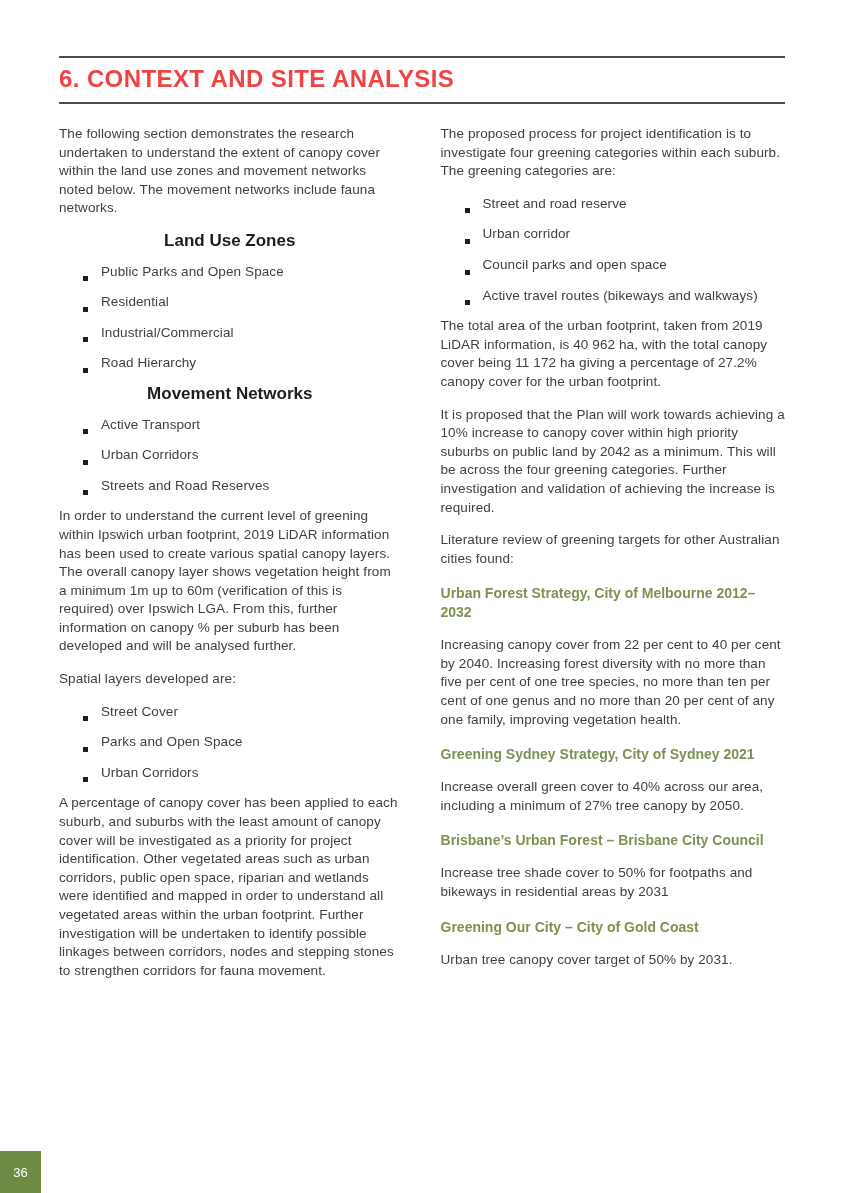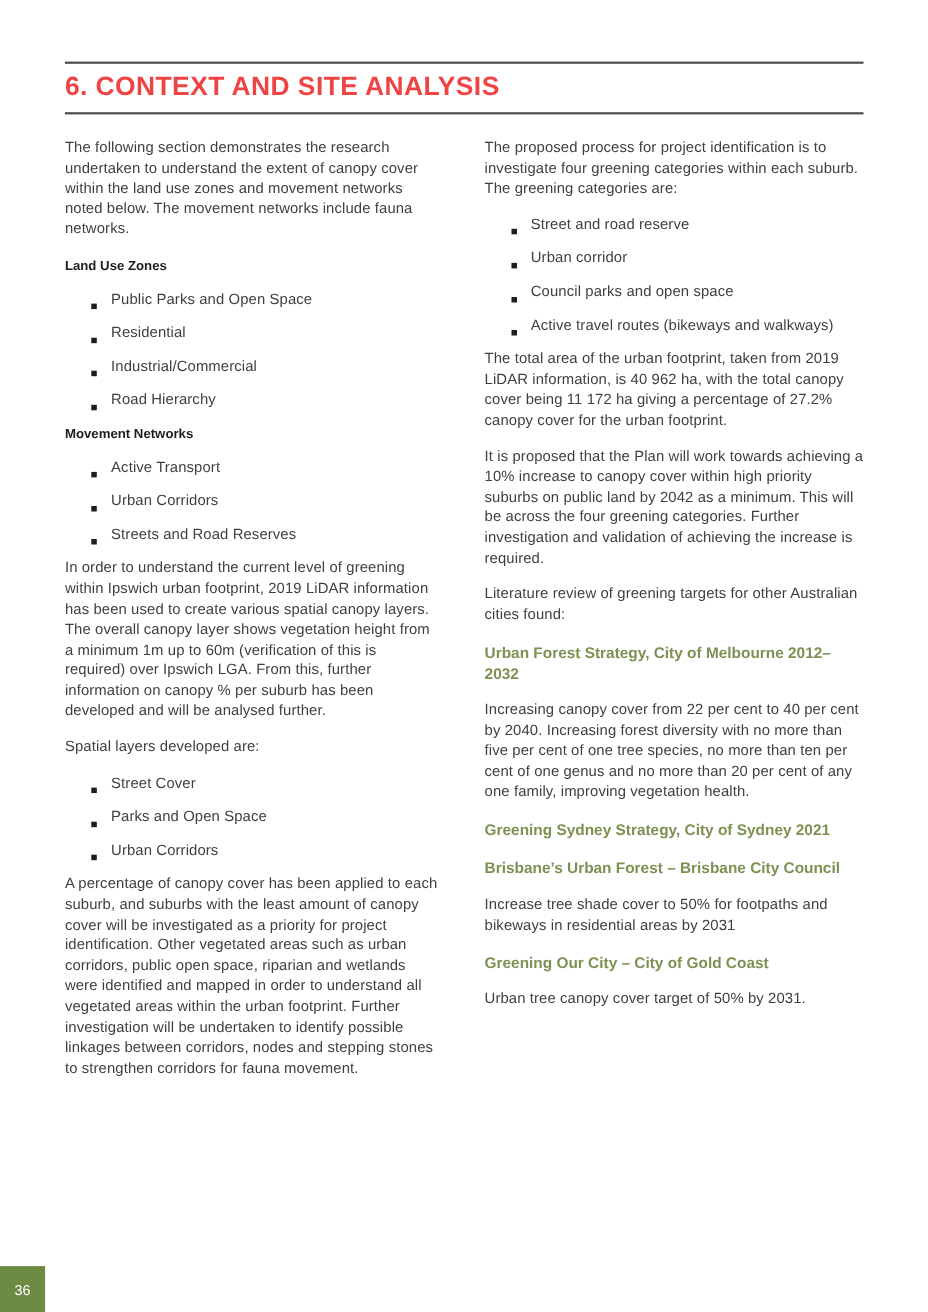--- a/index.html
+++ b/index.html
@@ -33,25 +33,26 @@
   }
   .col-left  { width: 346px; }
   .col-right { width: 349px; }
   .col p {
     font-size: 13.5px;
     line-height: 18.6px;
     margin-bottom: 14px;
     letter-spacing: 0.1px;
   }
   .col h2 {
-    font-size: 12px;
+    font-size: 17px;
     line-height: 18.6px;
     font-weight: 700;
     color: #1d1d1d;
     margin: 6px 0 12px 0;
+    text-align: center;
   }
   .col h3 {
     font-size: 14px;
     line-height: 19px;
     font-weight: 700;
     color: #7d9153;
     margin: 16px 0 14px 0;
   }
   ul.bullets {
     list-style: none;
@@ -180,20 +181,21 @@
       </ul>
 
       <p>The total area of the urban footprint, taken from 2019 LiDAR information, is 40 962 ha, with the total canopy cover being 11 172 ha giving a percentage of 27.2% canopy cover for the urban footprint.</p>
       <p>It is proposed that the Plan will work towards achieving a 10% increase to canopy cover within high priority suburbs on public land by 2042 as a minimum. This will be across the four greening categories. Further investigation and validation of achieving the increase is required.</p>
       <p>Literature review of greening targets for other Australian cities found:</p>
 
       <h3>Urban Forest Strategy, City of Melbourne 2012–2032</h3>
       <p>Increasing canopy cover from 22 per cent to 40 per cent by 2040. Increasing forest diversity with no more than five per cent of one tree species, no more than ten per cent of one genus and no more than 20 per cent of any one family, improving vegetation health.</p>
 
       <h3>Greening Sydney Strategy, City of Sydney 2021</h3>
+      <p>Increase overall green cover to 40% across our area, including a minimum of 27% tree canopy by 2050.</p>
 
       <h3>Brisbane’s Urban Forest – Brisbane City Council</h3>
       <p>Increase tree shade cover to 50% for footpaths and bikeways in residential areas by 2031</p>
 
       <h3>Greening Our City – City of Gold Coast</h3>
       <p>Urban tree canopy cover target of 50% by 2031.</p>
     </div>
 
   </div>
 

